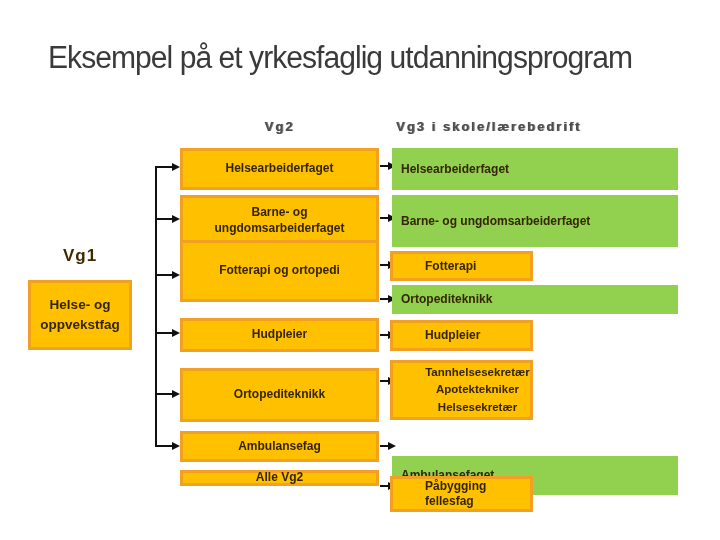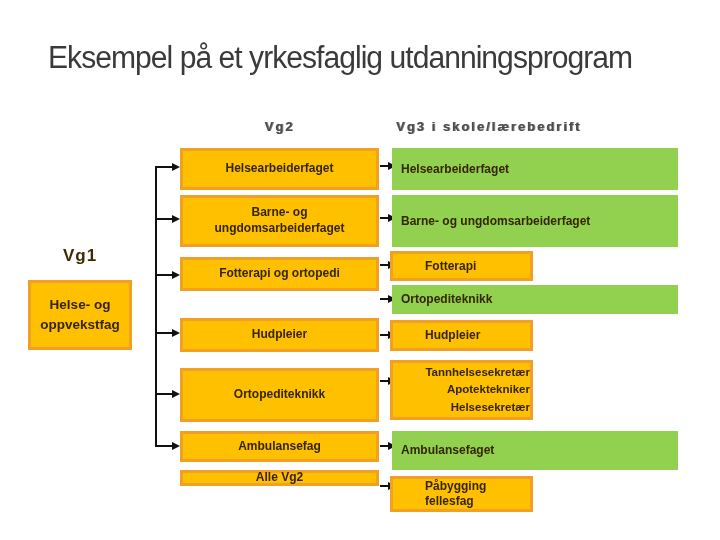--- a/index.html
+++ b/index.html
@@ -43,21 +43,21 @@
   .box.green{background:var(--green-fill);border:none;}
   .vg1-box{
     left:28px;top:280px;width:104px;height:70px;
     border-width:4px;justify-content:center;text-align:center;
     font-size:13.5px;padding:2px 6px;line-height:1.5;
   }
   .lbox{left:180px;width:199px;justify-content:center;text-align:center;font-size:12px;padding:2px 8px;line-height:1.3;}
   .rbox{font-size:12px;padding-left:9px;line-height:1.25;}
   .rbox.green{left:392px;width:286px;}
   .rbox.orange{left:390px;width:143px;padding-left:32px;}
-  .rbox.multi{flex-direction:column;align-items:flex-end;justify-content:center;font-size:11.5px;line-height:1.5;}
+  .rbox.multi{flex-direction:column;align-items:center;justify-content:center;font-size:11.5px;line-height:1.5;}
   .trunk{position:absolute;left:155px;top:166px;width:2px;height:281px;background:var(--connector);}
   .arrow{position:absolute;height:8px;}
   .arrow .shaft{position:absolute;left:0;top:3px;height:2px;background:var(--connector);}
   .arrow .head{position:absolute;top:0;width:0;height:0;border-top:4px solid transparent;border-bottom:4px solid transparent;border-left:8px solid var(--connector);}
   .arrow.stub{left:157px;width:23px;}
   .arrow.stub .shaft{width:15px;}
   .arrow.stub .head{left:15px;}
   .arrow.mid{left:380px;width:16px;}
   .arrow.mid .shaft{width:8px;}
   .arrow.mid .head{left:8px;}
@@ -102,21 +102,21 @@
       <span class="shaft"></span>
       <span class="head"></span>
     </div>
 
   <div class="box orange lbox" style="top:148px;height:42px">
       <span>Helsearbeiderfaget</span>
     </div>
   <div class="box orange lbox" style="top:195px;height:52px">
       <span>Barne- og ungdomsarbeiderfaget</span>
     </div>
-  <div class="box orange lbox" style="top:257px;height:34px">
+  <div class="box orange lbox" style="top:240px;height:62px">
       <span>Fotterapi og ortopedi</span>
     </div>
   <div class="box orange lbox" style="top:318px;height:34px">
       <span>Hudpleier</span>
     </div>
   <div class="box orange lbox" style="top:368px;height:54px">
       <span>Ortopediteknikk</span>
     </div>
   <div class="box orange lbox" style="top:431px;height:31px">
       <span>Ambulansefag</span>
@@ -171,20 +171,20 @@
       <span>Ortopediteknikk</span>
     </div>
   <div class="box orange rbox" style="top:320px;height:31px">
       <span>Hudpleier</span>
     </div>
   <div class="box orange rbox multi" style="top:360px;height:60px">
     <span>Tannhelsesekretær</span>
     <span>Apotektekniker</span>
     <span>Helsesekretær</span>
   </div>
-  <div class="box green rbox" style="top:431px;height:39px">
+  <div class="box green rbox" style="top:456px;height:39px">
       <span>Ambulansefaget</span>
     </div>
   <div class="box orange rbox" style="top:476px;height:36px">
       <span>Påbygging fellesfag</span>
     </div>
 
 </div>
 
 </body></html>

